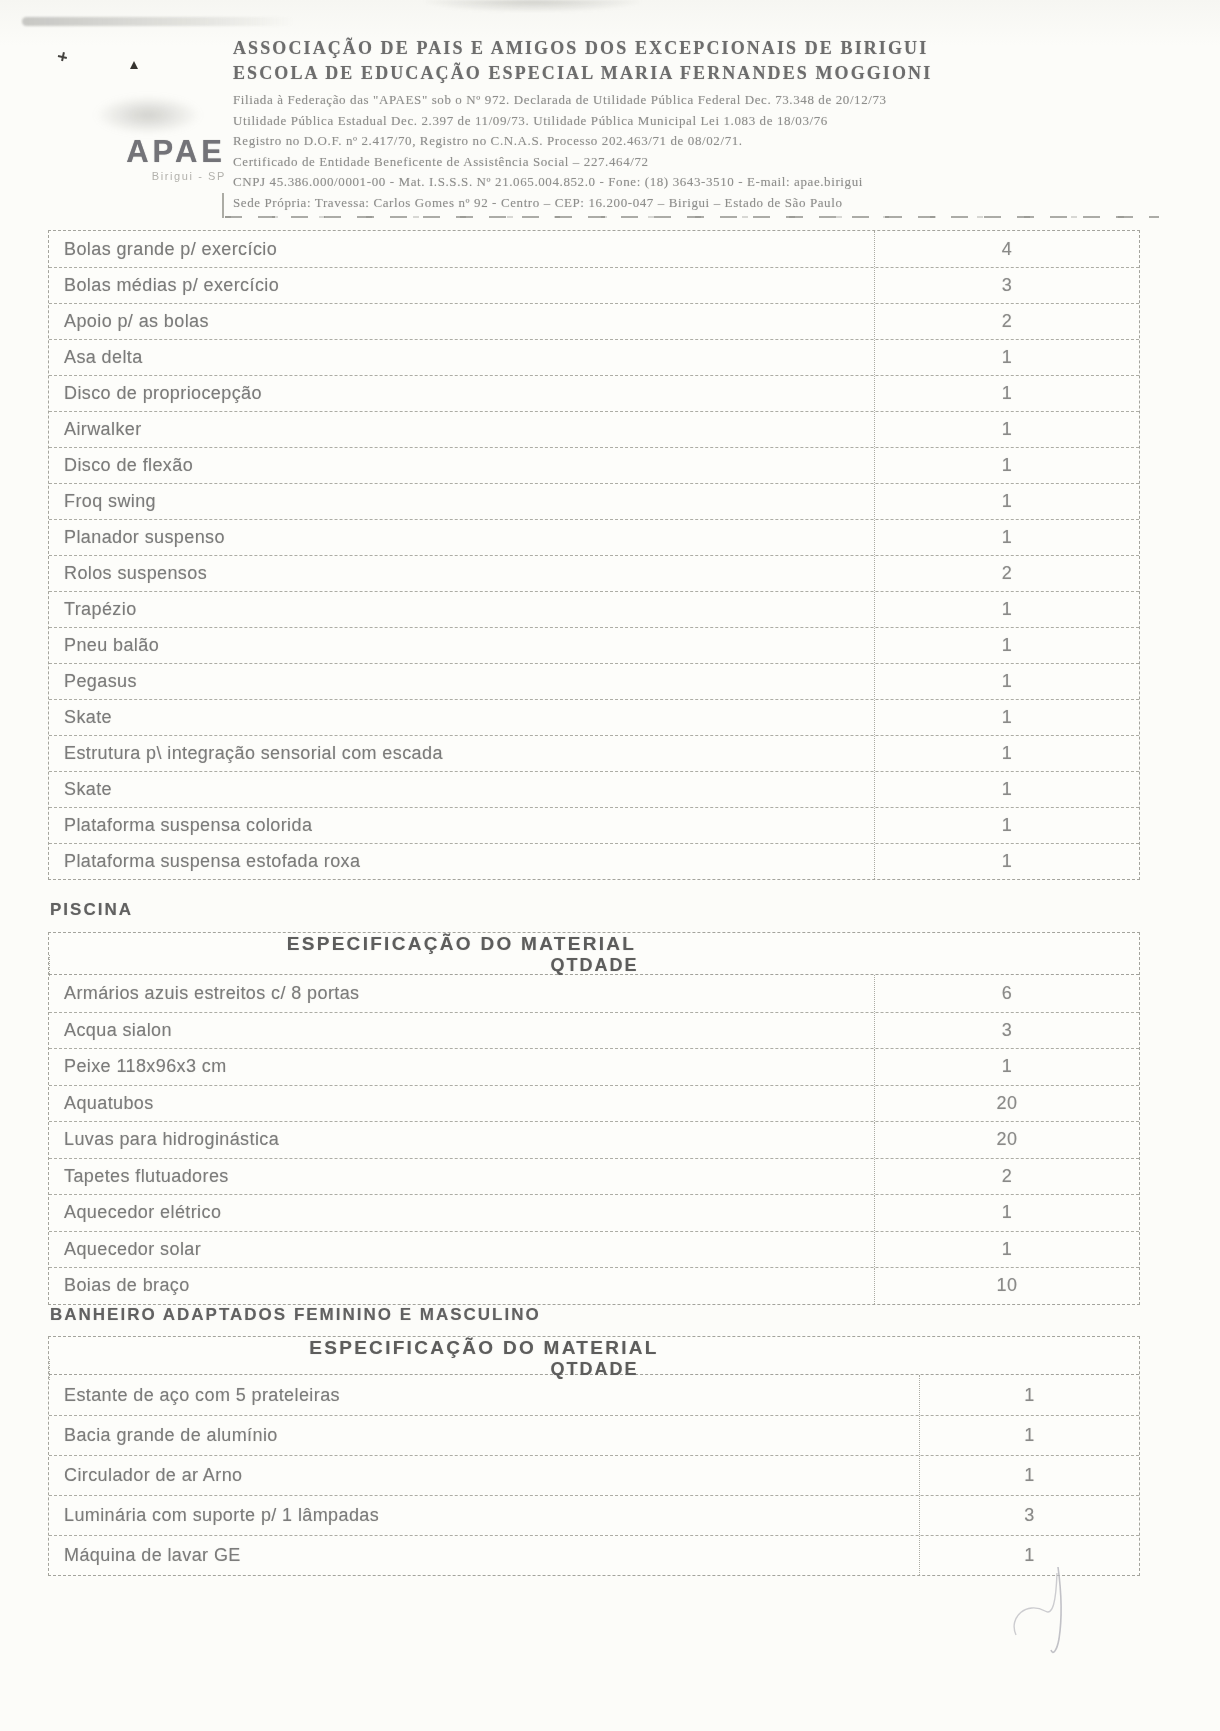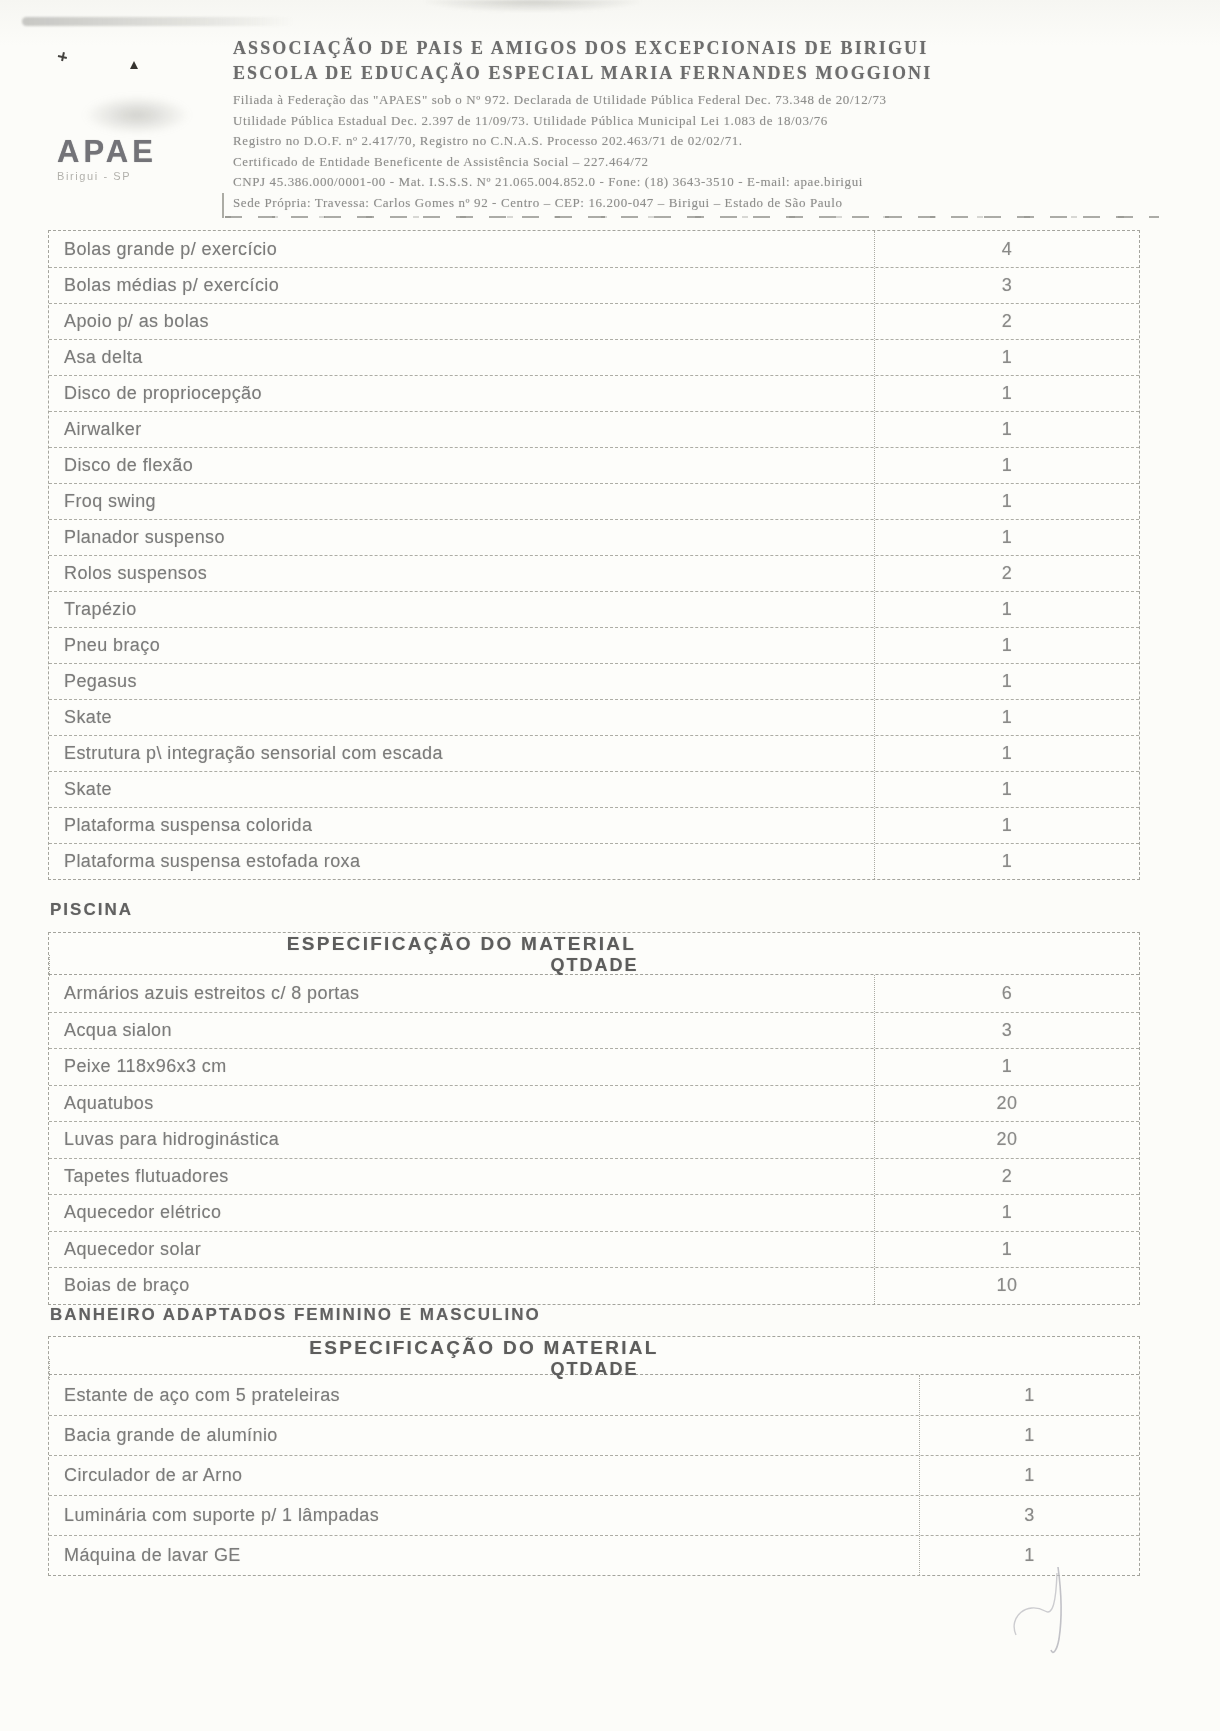--- a/index.html
+++ b/index.html
@@ -22,21 +22,21 @@
   .ink-mark-cross::before{content:"";position:absolute;left:0;top:3.5px;width:9px;height:2px;background:#44423f;}
   .ink-mark-cross::after{content:"";position:absolute;left:3.5px;top:0;width:2px;height:9px;background:#44423f;}
   .ink-mark-triangle{position:absolute;left:130px;top:61px;width:0;height:0;
     border-left:4.5px solid transparent;border-right:4.5px solid transparent;border-bottom:8px solid #35332f;
     filter:blur(.3px);}
   .hdr-tick{position:absolute;left:222px;top:193px;width:2px;height:25px;background:#9e9e97;opacity:.85;}
   .hdr-dashes{position:absolute;left:225px;top:216px;width:934px;height:2px;
     background:repeating-linear-gradient(90deg,rgba(105,105,99,.55) 0 17px,transparent 17px 33px),
                repeating-linear-gradient(90deg,rgba(105,105,99,.25) 0 6px,transparent 6px 47px);}
   
-  .logo{position:absolute;left:57px;top:90px;width:158px;text-align:left;}
+  .logo{position:absolute;left:68px;top:90px;width:158px;text-align:right;}
   .logo-smudge{position:absolute;left:28px;top:6px;width:104px;height:38px;
     background:radial-gradient(ellipse at 50% 50%,rgba(138,138,132,.38),rgba(138,138,132,0) 72%);
     filter:blur(3px);}
   .logo-word{margin-top:46px;font-weight:800;font-size:31px;line-height:31px;letter-spacing:4px;
     color:#737378;text-shadow:0 0 1px rgba(95,95,100,.55);}
   .logo-sub{margin-top:3px;font-size:11px;line-height:13px;letter-spacing:1.6px;color:#b2b1ac;}
   .header-text{position:absolute;left:233px;top:37px;width:870px;}
   .h-line{font-family:"Liberation Serif",serif;font-weight:700;font-size:18px;line-height:23px;
     letter-spacing:2.1px;color:#6d6d6d;text-shadow:0 0 1px rgba(110,110,110,.45);}
   .h-line + .h-line{margin-top:2px;}
@@ -83,21 +83,21 @@
     <div class="logo-word">APAE</div>
     <div class="logo-sub">Birigui - SP</div>
   </div>
 
   <div class="header-text">
     <div class="h-line">ASSOCIAÇÃO DE PAIS E AMIGOS DOS EXCEPCIONAIS DE BIRIGUI</div>
     <div class="h-line">ESCOLA DE EDUCAÇÃO ESPECIAL MARIA FERNANDES MOGGIONI</div>
     <div class="h-details">
         <div class="detail-line">Filiada à Federação das "APAES" sob o Nº 972. Declarada de Utilidade Pública Federal Dec. 73.348 de 20/12/73</div>
         <div class="detail-line">Utilidade Pública Estadual Dec. 2.397 de 11/09/73. Utilidade Pública Municipal Lei 1.083 de 18/03/76</div>
-        <div class="detail-line">Registro no D.O.F. nº 2.417/70, Registro no C.N.A.S. Processo 202.463/71 de 02/02/71.</div>
+        <div class="detail-line">Registro no D.O.F. nº 2.417/70, Registro no C.N.A.S. Processo 202.463/71 de 08/02/71.</div>
         <div class="detail-line">Certificado de Entidade Beneficente de Assistência Social – 227.464/72</div>
         <div class="detail-line">CNPJ 45.386.000/0001-00 - Mat. I.S.S.S. Nº 21.065.004.852.0 - Fone: (18) 3643-3510 - E-mail: apae.birigui</div>
         <div class="detail-line">Sede Própria: Travessa: Carlos Gomes nº 92 - Centro – CEP: 16.200-047 – Birigui – Estado de São Paulo</div>
       </div>
   </div>
 
   <div class="hdr-tick"></div>
   <div class="hdr-dashes"></div>
 
   <div class="tbl tbl-cont">
@@ -140,21 +140,21 @@
         </div>
         <div class="row">
           <div class="cell cell-spec">Rolos suspensos</div>
           <div class="cell cell-qty">2</div>
         </div>
         <div class="row">
           <div class="cell cell-spec">Trapézio</div>
           <div class="cell cell-qty">1</div>
         </div>
         <div class="row">
-          <div class="cell cell-spec">Pneu braço</div>
+          <div class="cell cell-spec">Pneu balão</div>
           <div class="cell cell-qty">1</div>
         </div>
         <div class="row">
           <div class="cell cell-spec">Pegasus</div>
           <div class="cell cell-qty">1</div>
         </div>
         <div class="row">
           <div class="cell cell-spec">Skate</div>
           <div class="cell cell-qty">1</div>
         </div>

